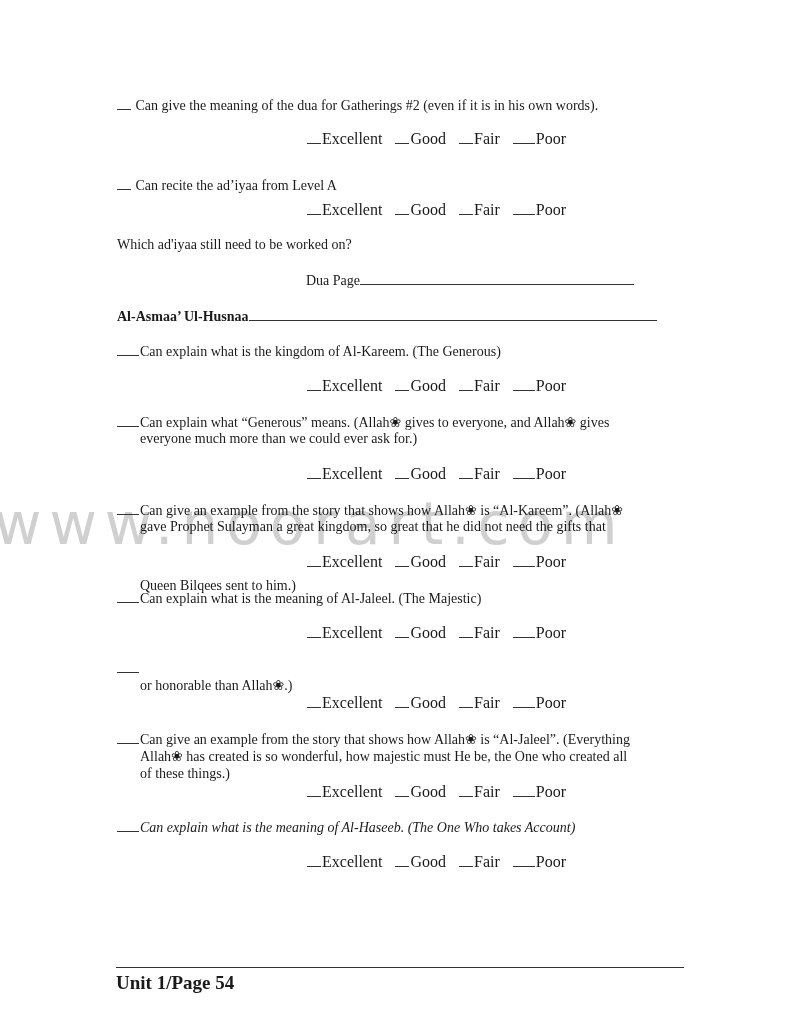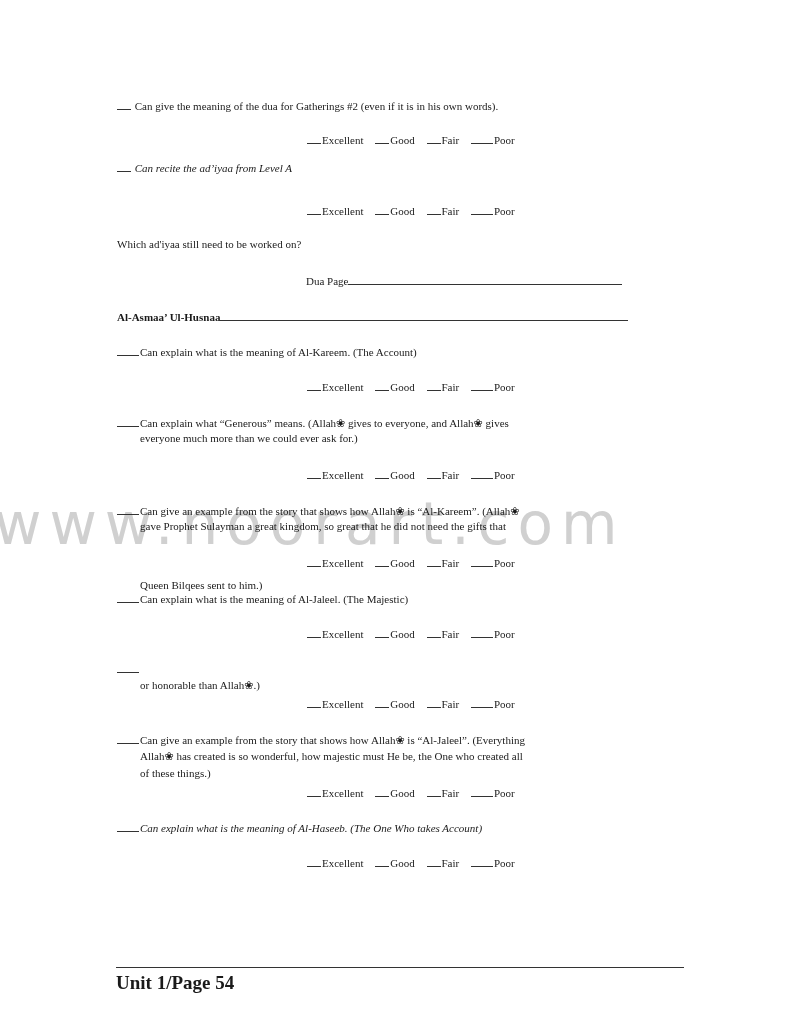--- a/index.html
+++ b/index.html
@@ -1,23 +1,23 @@
 <!DOCTYPE html>
 <html><head>
 <meta charset="utf-8">
 <style>
   html, body { margin: 0; padding: 0; background: #ffffff; }
   body { width: 800px; height: 1035px; position: relative; overflow: hidden;
          font-family: "Liberation Serif", "DejaVu Serif", serif; color: #1a1a1a; }
   .abs { position: absolute; white-space: nowrap; }
-  .text { font-size: 11px; line-height: 17px; }
+  .text { font-size: 14px; line-height: 17px; }
   .blank { display: inline-block; border-bottom: 1px solid #333; height: 13px; vertical-align: baseline; margin-right: 1px; }
   .b2 { width: 14px; }
   .b3 { width: 22px; }
-  .rating { font-size: 11px; line-height: 17px; left: 307px; text-align: right; }
+  .rating { font-size: 16px; line-height: 17px; left: 307px; text-align: right; }
   .rating span.opt { margin-right: 9px; }
   .rule { position: absolute; height: 0; border-top: 1px solid #333; }
   .heading { font-weight: bold; }
   .footer { font-family: "Liberation Serif", serif; font-weight: bold; font-size: 19px; }
   .watermark { position: absolute; left: -6px; top: 494px; font-family: "DejaVu Sans", sans-serif;
                font-size: 58px; letter-spacing: 8px; color: #c8c8c8; opacity: 0.85; white-space: nowrap;
                pointer-events: none; line-height: 60px; }
   .indent2 { left: 140px; }
 </style>
 </head>
@@ -29,21 +29,21 @@
   <span class="blank b2"></span>
   <span>Can give the meaning of the dua for Gatherings #2 (even if it is in his own words).</span>
 </div>
 <div class="abs rating" style="top:130px;">
   <span class="opt"><span class="blank b2"></span><span>Excellent</span></span>
   <span class="opt"><span class="blank b2"></span><span>Good</span></span>
   <span class="opt"><span class="blank b2"></span><span>Fair</span></span>
   <span class="opt"><span class="blank b3"></span><span>Poor</span></span>
 </div>
 
-<div class="abs text" style="left:117px; top:158px;font-style:italic;">
+<div class="abs text" style="left:117px; top:176px;">
   <span class="blank b2"></span>
   <span>Can recite the ad’iyaa from Level A</span>
 </div>
 <div class="abs rating" style="top:201px;">
   <span class="opt"><span class="blank b2"></span><span>Excellent</span></span>
   <span class="opt"><span class="blank b2"></span><span>Good</span></span>
   <span class="opt"><span class="blank b2"></span><span>Fair</span></span>
   <span class="opt"><span class="blank b3"></span><span>Poor</span></span>
 </div>
 
@@ -51,21 +51,21 @@
 
 <div class="abs text" style="left:306px; top:271px;">
   <span>Dua Page</span><span class="blank" style="width:274px;"></span>
 </div>
 
 <div class="abs text heading" style="left:117px; top:307px;">
   <span>Al-Asmaa’ Ul-Husnaa</span><span class="blank" style="width:408px;"></span>
 </div>
 
 <div class="abs text" style="left:117px; top:342px;">
-  <span class="blank b3"></span><span>Can explain what is the meaning of Al-Kareem. (The Account)</span>
+  <span class="blank b3"></span><span>Can explain what is the kingdom of Al-Kareem. (The Generous)</span>
 </div>
 <div class="abs rating" style="top:377px;">
   <span class="opt"><span class="blank b2"></span><span>Excellent</span></span>
   <span class="opt"><span class="blank b2"></span><span>Good</span></span>
   <span class="opt"><span class="blank b2"></span><span>Fair</span></span>
   <span class="opt"><span class="blank b3"></span><span>Poor</span></span>
 </div>
 
 <div class="abs text" style="left:117px; top:413px;">
   <span class="blank b3"></span><span>Can explain what “Generous” means. (Allah❀ gives to everyone, and Allah❀ gives</span>

